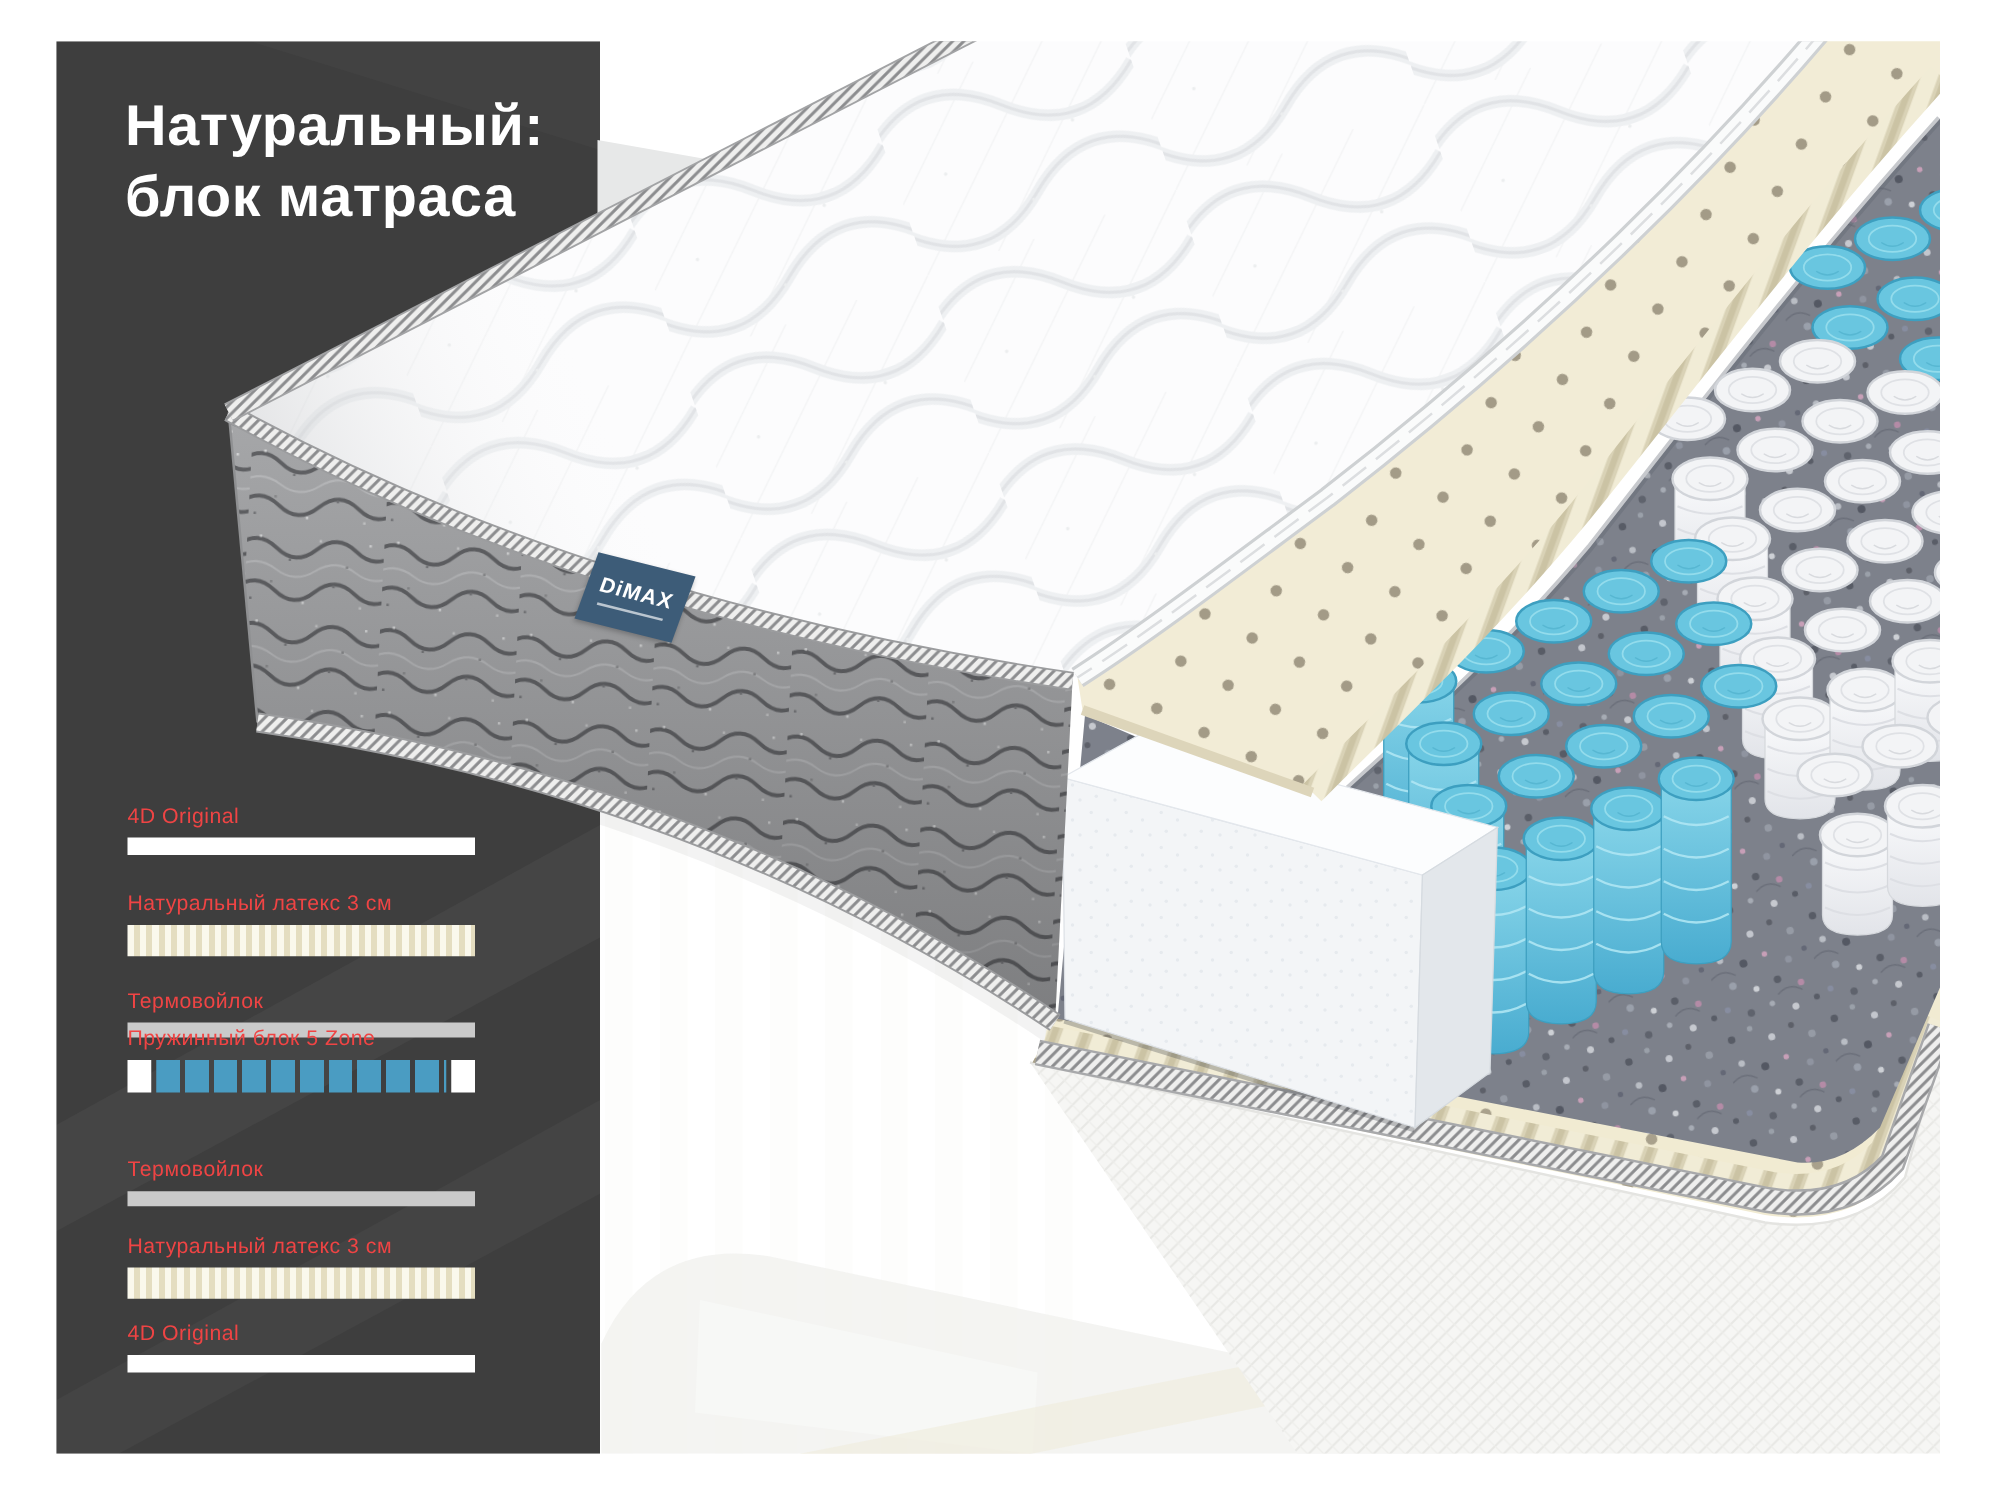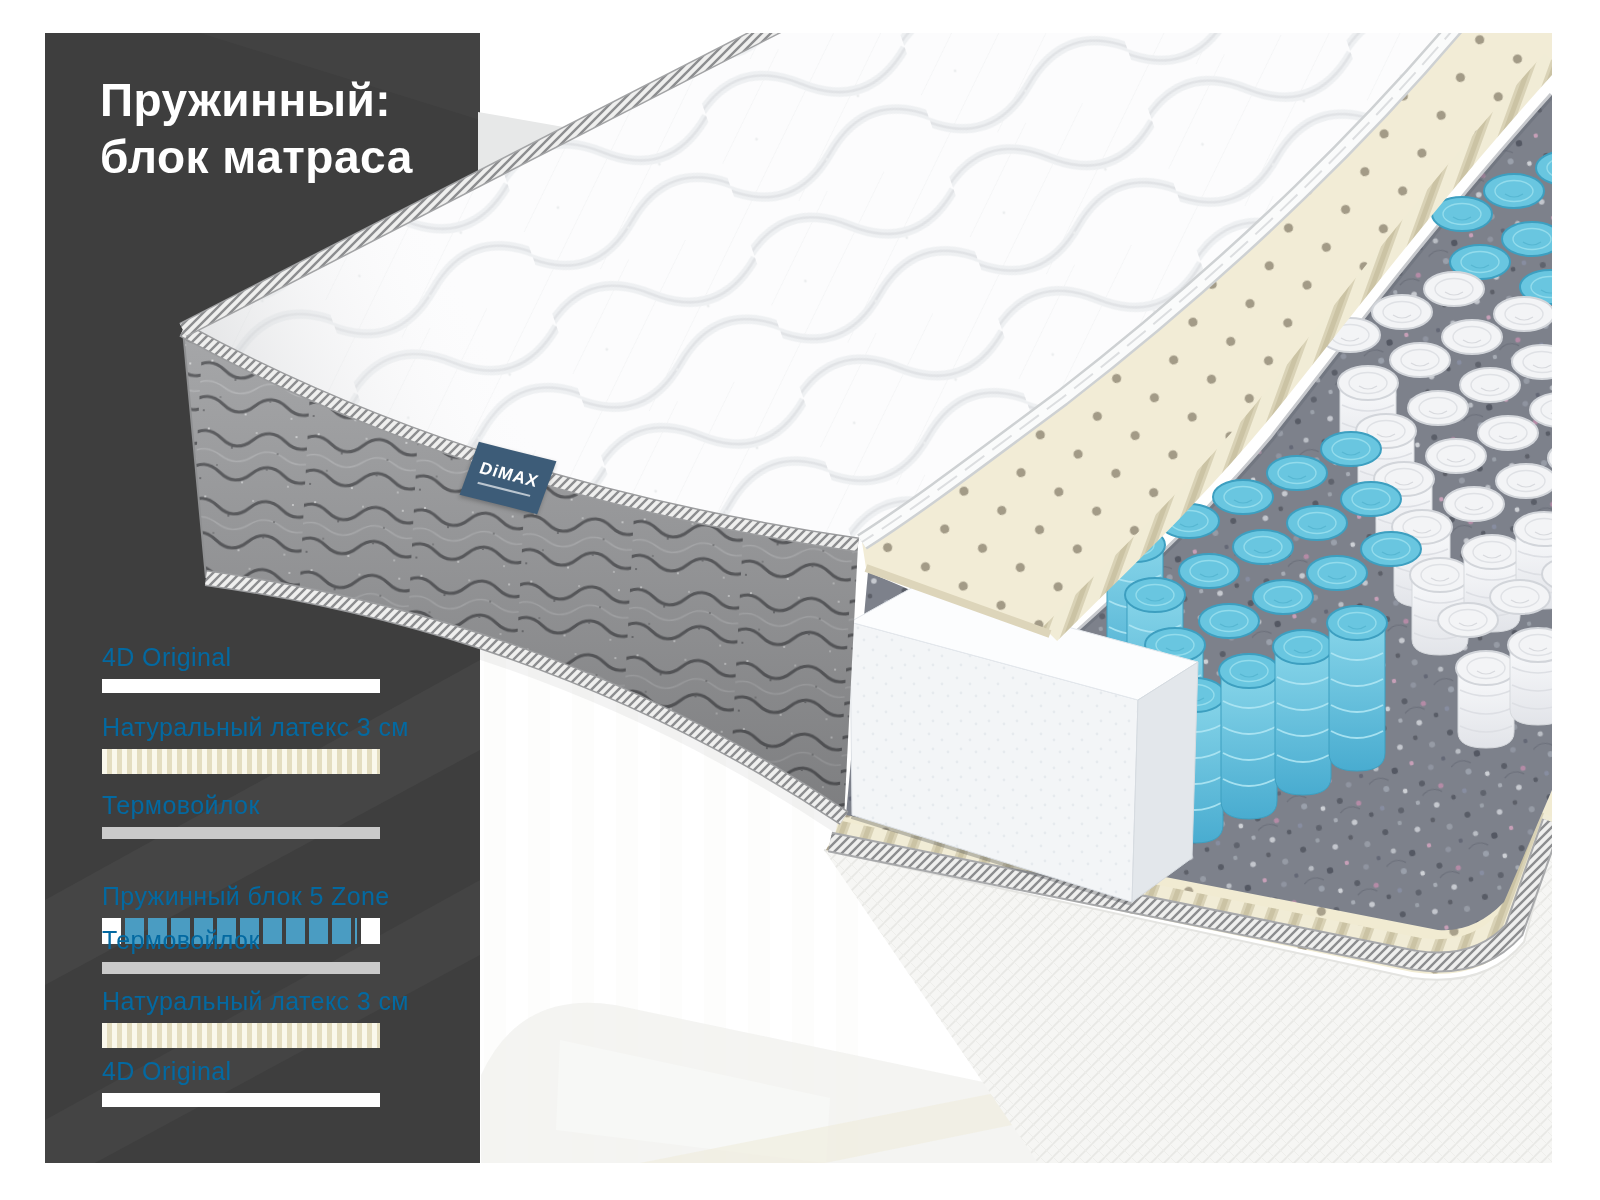--- a/index.html
+++ b/index.html
@@ -5,21 +5,21 @@
   html,body{margin:0;padding:0;background:#ffffff;}
   #stage{position:relative;width:1600px;height:1200px;background:#fff;overflow:hidden;
          font-family:"Liberation Sans", sans-serif;}
   #art{position:absolute;left:0;top:0;}
   
   #title{position:absolute;left:100px;top:72px;color:#ffffff;font-weight:700;
          font-size:46px;line-height:1.24;letter-spacing:0.5px;}
   
   #legend{position:absolute;left:0;top:0;width:1600px;height:1200px;pointer-events:none;}
   .lrow{position:absolute;left:102px;width:278px;}
-  .llabel{color:#0369a1;font-size:25px;line-height:1.12;letter-spacing:0.4px;
+  .llabel{color:#ef4444;font-size:17px;line-height:1.12;letter-spacing:0.4px;
           font-weight:400;margin-bottom:8px;white-space:nowrap;}
   .lbar{width:278px;}
   .sw-white{height:14px;background:#ffffff;}
   .sw-latex{height:25px;background:repeating-linear-gradient(90deg,#faf8ec 0 5px,#e4ddc0 5px 10px);}
   .sw-gray{height:12px;background:#cacaca;}
   .sw-springs{height:26px;display:flex;}
   .sw-springs .cap{width:19px;height:26px;background:#ffffff;flex:0 0 auto;}
   .sw-springs .mid{flex:1;margin:0 4px;height:26px;
       background:repeating-linear-gradient(90deg,var(--spring-blue,#4a9cc2) 0 19px,transparent 19px 23px);}
   
@@ -294,38 +294,38 @@
     <path d="M206,578 Q560,628 844,818" stroke="#9b9c9e" stroke-width="16" fill="none"></path>
     <path d="M206,578 Q560,628 844,818" stroke="url(#ropeP)" stroke-width="13" fill="none"></path>
   </g>
 
   <path d="M183,330 L838,-5" stroke="#a2a3a5" stroke-width="16" fill="none"></path>
   <path d="M183,330 L838,-5" stroke="url(#ropeP)" stroke-width="13" fill="none"></path>
 </g>
 </svg>
 
 <div id="title">
-  <div>Пружинный:</div>
+  <div>Натуральный:</div>
   <div>блок матраса</div>
 </div>
 
 <div id="legend">
       <div class="lrow" style="top: 643px;">
         <div class="llabel">4D Original</div>
         <div class="lbar sw-white"></div>
       </div>
       <div class="lrow" style="top: 713px;">
         <div class="llabel">Натуральный латекс 3 см</div>
         <div class="lbar sw-latex"></div>
       </div>
       <div class="lrow" style="top: 791px;">
         <div class="llabel">Термовойлок</div>
         <div class="lbar sw-gray"></div>
       </div>
-      <div class="lrow" style="top: 882px;">
+      <div class="lrow" style="top: 821px;">
         <div class="llabel">Пружинный блок 5 Zone</div>
         <div class="lbar sw-springs">
           <span class="cap"></span>
           <span class="mid"></span>
           <span class="cap"></span>
         </div>
       </div>
       <div class="lrow" style="top: 926px;">
         <div class="llabel">Термовойлок</div>
         <div class="lbar sw-gray"></div>

